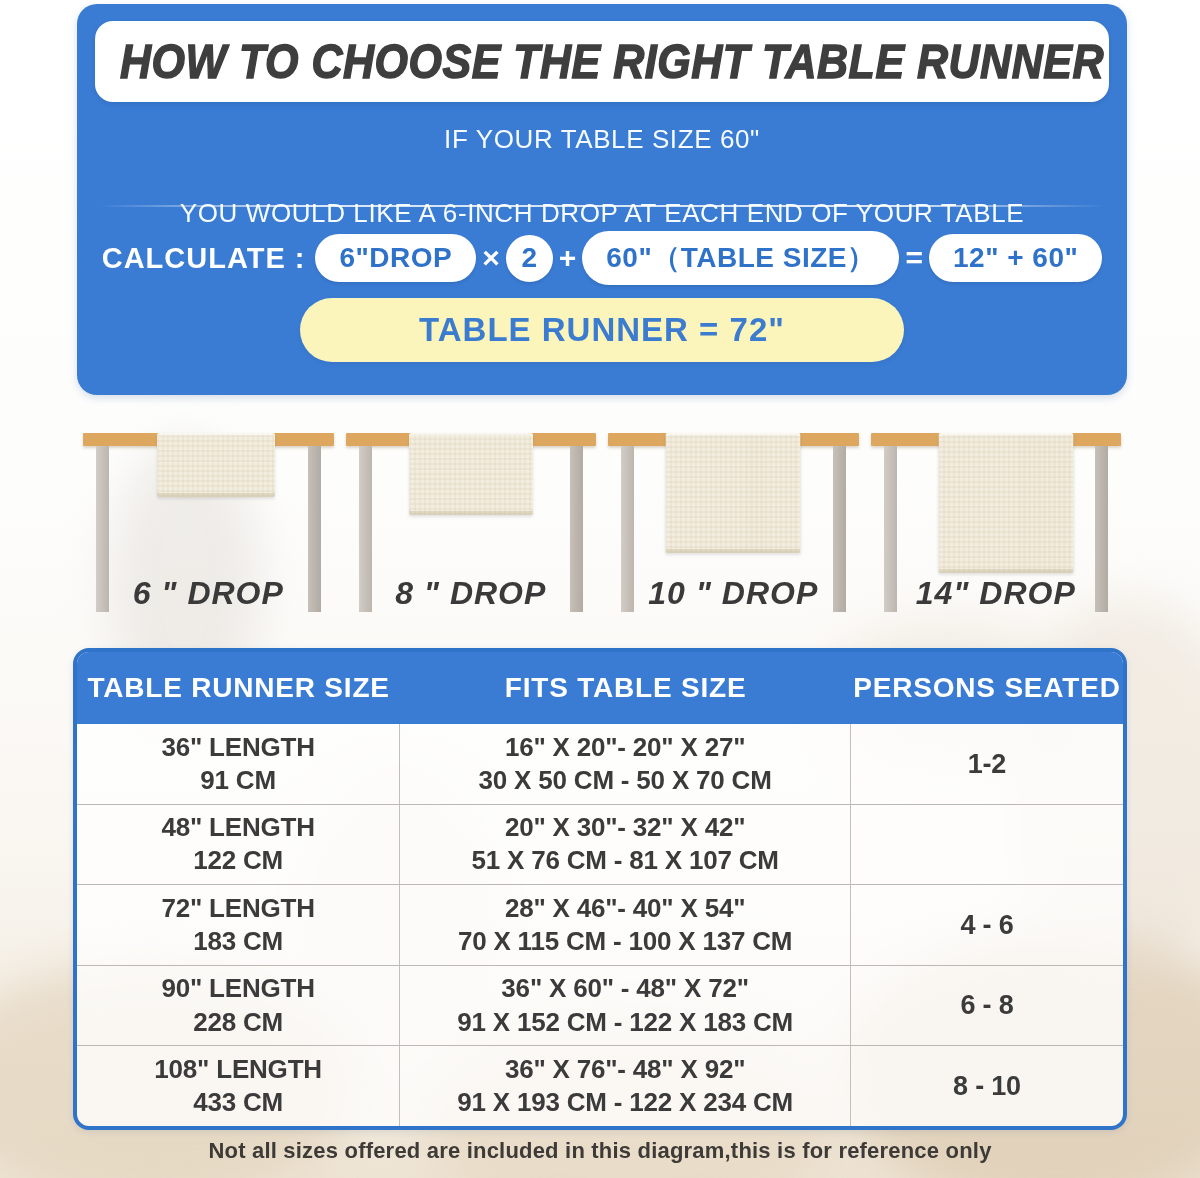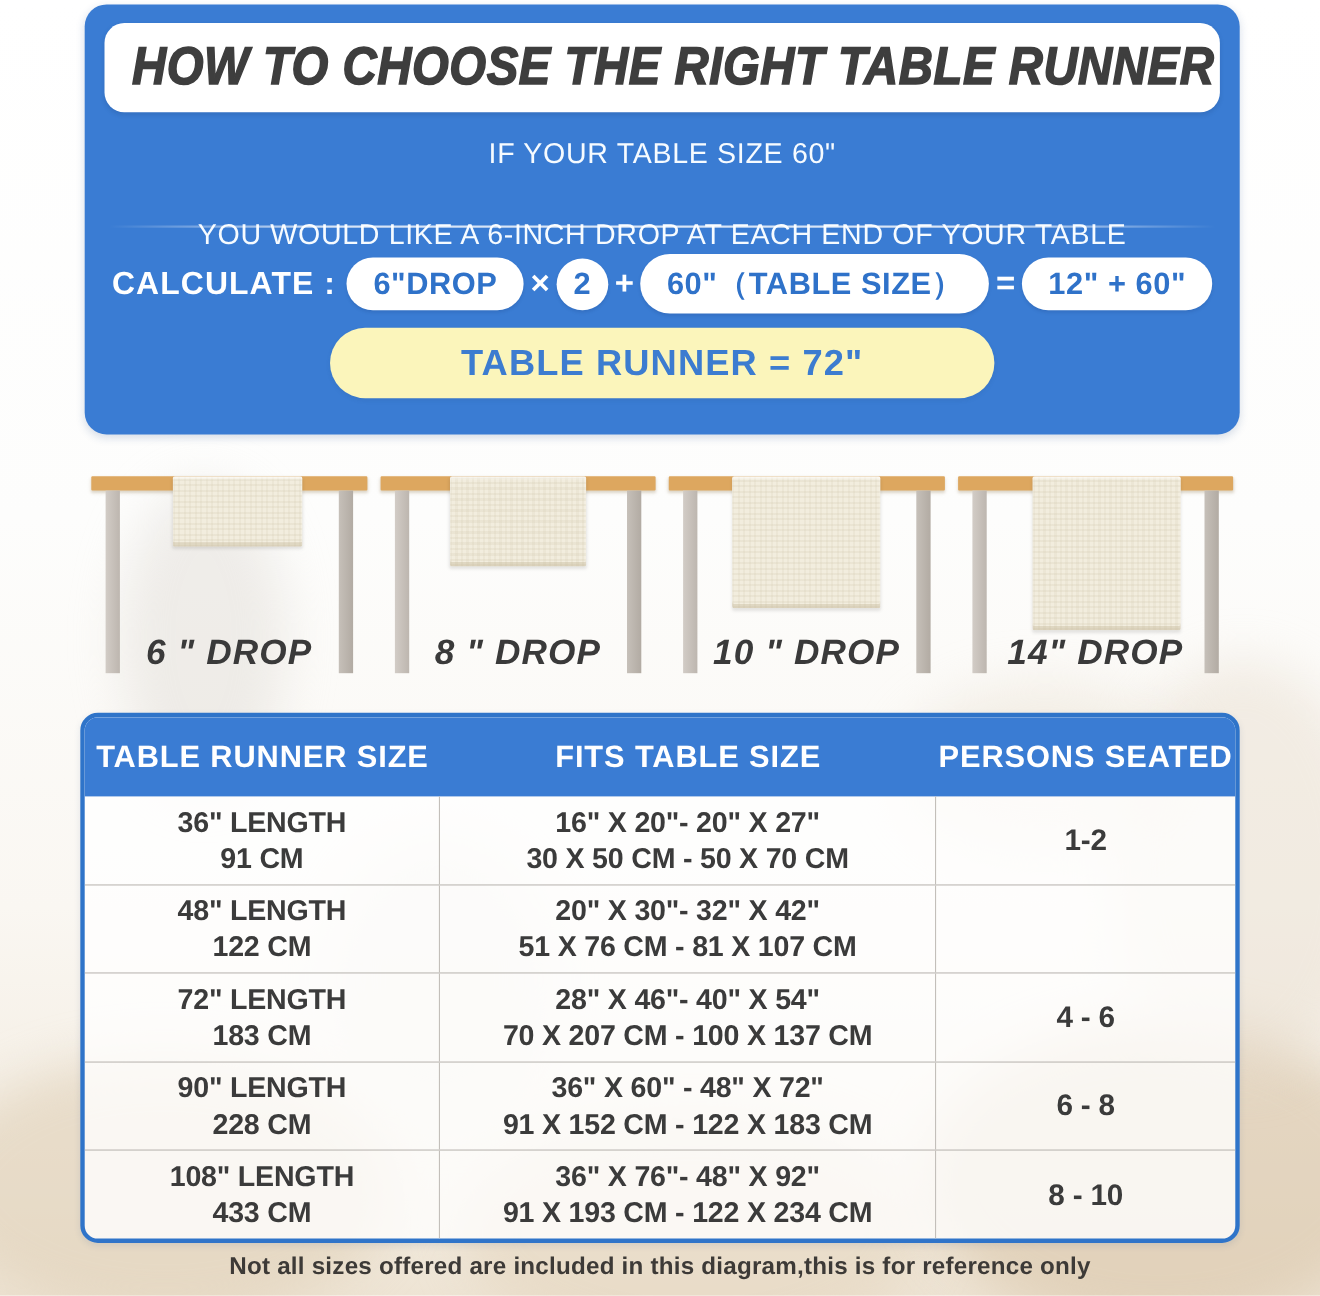--- a/index.html
+++ b/index.html
@@ -241,21 +241,21 @@
         </div>
       </div>
 
       <div class="trow">
         <div class="td c1">
           <span class="ln">72" LENGTH</span>
           <span class="ln">183 CM</span>
         </div>
         <div class="td c2">
           <span class="ln">28" X 46"- 40" X 54"</span>
-          <span class="ln">70 X 207 CM - 100 X 137 CM</span>
+          <span class="ln">70 X 115 CM - 100 X 137 CM</span>
         </div>
         <div class="td c3">4 - 6</div>
       </div>
 
       <div class="trow">
         <div class="td c1">
           <span class="ln">90" LENGTH</span>
           <span class="ln">228 CM</span>
         </div>
         <div class="td c2">

